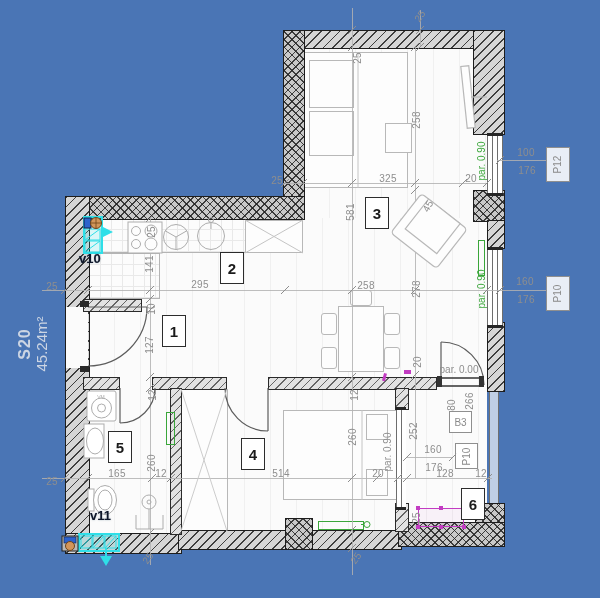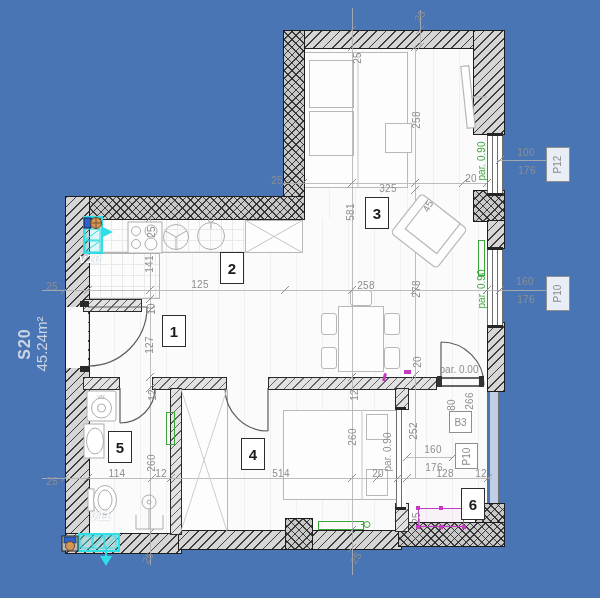--- a/index.html
+++ b/index.html
@@ -29,21 +29,21 @@
   
   .dim-h,.dim-v{position:absolute;background:#b2b2b2;z-index:35;opacity:.85;}
   .dim-h{height:1px;} .dim-v{width:1px;}
   
   .dim-label{position:absolute;z-index:50;font-size:10px;color:#8e8e8e;white-space:nowrap;letter-spacing:.3px;}
   .room-label{position:absolute;z-index:50;width:22px;height:30px;background:#fff;border:1.4px solid #2c2c2c;
     color:#1b1b1b;font-weight:bold;font-size:15px;display:flex;align-items:center;justify-content:center;}
   .tag-box{position:absolute;z-index:50;border:1px solid #8f8f8f;background:rgba(255,255,255,.88);color:#8b8b8b;
     font-size:10px;display:flex;align-items:center;justify-content:center;}
   .par-label{position:absolute;z-index:50;font-size:10px;white-space:nowrap;}
-  .vent-label{position:absolute;z-index:50;font-size:13px;font-style:italic;font-weight:bold;color:#ffffff;
+  .vent-label{position:absolute;z-index:50;font-size:13px;font-weight:bold;color:#0f172a;
     text-shadow:0 0 2px rgba(0,60,90,.35);}
   
   .vent-box{position:absolute;z-index:34;border:2px solid #2fdfe8;background:rgba(47,223,232,.16);box-sizing:border-box;}
   
   .sel-table{position:absolute;z-index:33;border:1.5px solid #c23cc2;background:rgba(194,60,194,.05);box-sizing:border-box;}
   
   #plan-title{position:absolute;z-index:50;left:-26px;top:321px;width:130px;height:46px;
     transform:rotate(-90deg);color:#ccd5e3;text-align:center;line-height:1.1;}
   #plan-title .code{font-weight:bold;font-size:16px;letter-spacing:1px;}
   #plan-title .area{font-size:15px;}
@@ -311,31 +311,31 @@
   </svg>
 
   <div id="labels">
       <div class="room-label" style="left: 162px; top: 315px;">1</div>
       <div class="room-label" style="left: 220px; top: 252px;">2</div>
       <div class="room-label" style="left: 365px; top: 197px;">3</div>
       <div class="room-label" style="left: 241px; top: 438px;">4</div>
       <div class="room-label" style="left: 108px; top: 431px;">5</div>
       <div class="room-label" style="left: 461px; top: 488px;">6</div>
       <div class="dim-label" style="left: 52px; top: 286px; transform: translate(-50%, -50%) rotate(0deg);">25</div>
-      <div class="dim-label" style="left: 200px; top: 284px; transform: translate(-50%, -50%) rotate(0deg);">125</div>
+      <div class="dim-label" style="left: 200px; top: 284px; transform: translate(-50%, -50%) rotate(0deg);">295</div>
       <div class="dim-label" style="left: 366px; top: 285px; transform: translate(-50%, -50%) rotate(0deg);">258</div>
-      <div class="dim-label" style="left: 388px; top: 188px; transform: translate(-50%, -50%) rotate(0deg);">325</div>
+      <div class="dim-label" style="left: 388px; top: 178px; transform: translate(-50%, -50%) rotate(0deg);">325</div>
       <div class="dim-label" style="left: 471px; top: 178px; transform: translate(-50%, -50%) rotate(0deg);">20</div>
       <div class="dim-label" style="left: 277px; top: 180px; transform: translate(-50%, -50%) rotate(0deg);">25</div>
       <div class="dim-label" style="left: 151px; top: 232px; transform: translate(-50%, -50%) rotate(-90deg);">25</div>
       <div class="dim-label" style="left: 149px; top: 264px; transform: translate(-50%, -50%) rotate(-90deg);">141</div>
       <div class="dim-label" style="left: 151px; top: 309px; transform: translate(-50%, -50%) rotate(-90deg);">10</div>
       <div class="dim-label" style="left: 149px; top: 345px; transform: translate(-50%, -50%) rotate(-90deg);">127</div>
       <div class="dim-label" style="left: 152px; top: 395px; transform: translate(-50%, -50%) rotate(-90deg);">12</div>
-      <div class="dim-label" style="left: 117px; top: 473px; transform: translate(-50%, -50%) rotate(0deg);">114</div>
+      <div class="dim-label" style="left: 117px; top: 473px; transform: translate(-50%, -50%) rotate(0deg);">165</div>
       <div class="dim-label" style="left: 161px; top: 473px; transform: translate(-50%, -50%) rotate(0deg);">12</div>
       <div class="dim-label" style="left: 151px; top: 463px; transform: translate(-50%, -50%) rotate(-90deg);">260</div>
       <div class="dim-label" style="left: 52px; top: 481px; transform: translate(-50%, -50%) rotate(0deg);">25</div>
       <div class="dim-label" style="left: 350px; top: 212px; transform: translate(-50%, -50%) rotate(-90deg);">581</div>
       <div class="dim-label" style="left: 416px; top: 120px; transform: translate(-50%, -50%) rotate(-90deg);">258</div>
       <div class="dim-label" style="left: 428px; top: 206px; transform: translate(-50%, -50%) rotate(-62deg);">45</div>
       <div class="dim-label" style="left: 357px; top: 58px; transform: translate(-50%, -50%) rotate(-90deg);">25</div>
       <div class="dim-label" style="left: 420px; top: 16px; transform: translate(-50%, -50%) rotate(-55deg);">25</div>
       <div class="dim-label" style="left: 416px; top: 289px; transform: translate(-50%, -50%) rotate(-90deg);">278</div>
       <div class="dim-label" style="left: 417px; top: 362px; transform: translate(-50%, -50%) rotate(-90deg);">20</div>

